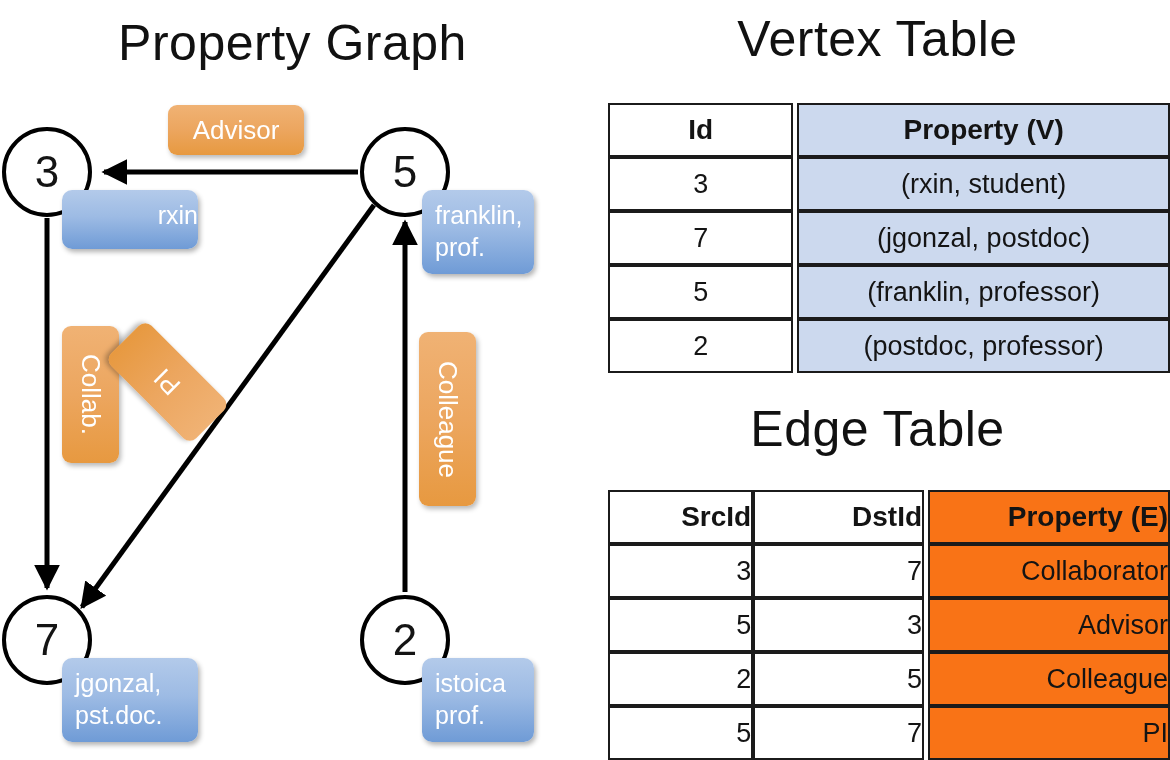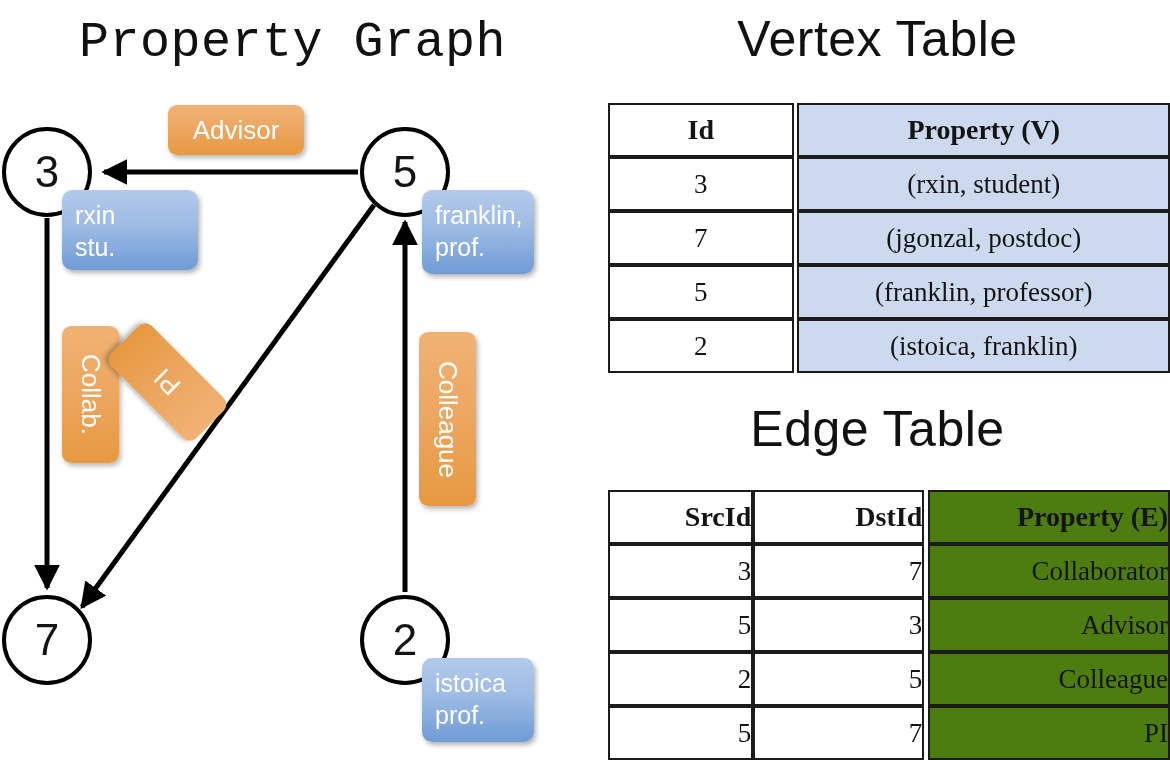--- a/index.html
+++ b/index.html
@@ -27,21 +27,21 @@
     position: absolute;
     font-family: "Liberation Sans", sans-serif;
     font-weight: 300;
     font-size: 50px;
     line-height: 1;
     letter-spacing: 0.5px;
     color: #111111;
     text-align: center;
     white-space: nowrap;
   }
-  #title-property-graph { left: 0px;   top: 18px;  width: 585px; font-family: Liberation Mono, monospace; }
+  #title-property-graph { left: 0px;   top: 18px;  width: 585px; }
   #title-vertex-table   { left: 585px; top: 14px;  width: 585px; }
   #title-edge-table     { left: 585px; top: 404px; width: 585px; }
 
   
   #graph-panel {
     position: absolute;
     left: 0; top: 0;
     width: 585px; height: 760px;
   }
   #graph-edges {
@@ -82,21 +82,21 @@
     background: linear-gradient(to bottom, #b3caea 0%, #9dbbe4 45%, #6f9bd6 100%);
     box-shadow: 2px 3px 5px rgba(0,0,0,0.30);
     color: #ffffff;
     font-family: "Liberation Sans", sans-serif;
     font-weight: 400;
     font-size: 25px;
     line-height: 1.28;
     padding: 9px 0 0 13px;
     z-index: 4;
   }
-  #prop-box-3 { left: 62px;  top: 190px; width: 136px; height: 80px; }
+  #prop-box-3 { left: 62px;  top: 190px; width: 136px; height: 59px; text-align: right; }
   #prop-box-5 { left: 422px; top: 190px; width: 112px; height: 84px; }
   #prop-box-7 { left: 62px;  top: 658px; width: 136px; height: 84px; }
   #prop-box-2 { left: 422px; top: 658px; width: 112px; height: 84px; }
   .prop-line { display: block; white-space: nowrap; }
 
   
   .edge-label {
     position: absolute;
     box-sizing: border-box;
     border-radius: 9px;
@@ -132,21 +132,21 @@
   #edge-label-pi .rot {
     transform: rotate(90deg);
     white-space: nowrap;
   }
 
   
   .data-table {
     position: absolute;
     border-collapse: separate;
     border-spacing: 0;
-    font-family: Liberation Serif, serif;
+    font-family: Liberation Sans, sans-serif;
     table-layout: fixed;
     margin-left: 16px;
   }
   .data-table td, .data-table th {
     border: 2px solid #1b1b1b;
     font-weight: 400;
     font-size: 27px;
     text-align: center;
     padding: 0;
     color: #141414;
@@ -169,21 +169,21 @@
   #vertex-table td, #vertex-table th { height: 54px; }
   #vertex-table .col-id   { width: 190px; }
   #vertex-table .col-prop { width: 380px; background: #ccd9ee; }
 
   #edge-table {
     left: 592px; top: 490px;
   }
   #edge-table td, #edge-table th { height: 54px; text-align: right; }
   #edge-table .col-src { width: 149px; }
   #edge-table .col-dst { width: 176px; }
-  #edge-table .col-prop { width: 247px; background: #4d7c0f; }
+  #edge-table .col-prop { width: 247px; background: #f97316; }
 </style>
 </head>
 <body>
 
 <div id="root">
 
   <div class="panel-title" id="title-property-graph">Property Graph</div>
 
   <div class="panel-title" id="title-edge-table">Edge Table</div>
 
@@ -215,26 +215,29 @@
     </div>
     <div class="graph-node" id="node-7">
       <span>7</span>
     </div>
     <div class="graph-node" id="node-2">
       <span>2</span>
     </div>
 
     <div class="prop-box" id="prop-box-3">
       <span class="prop-line">rxin</span>
-      <span class="prop-line">stu.</span>
     </div>
     <div class="prop-box" id="prop-box-5">
       <span class="prop-line">franklin,</span>
       <span class="prop-line">prof.</span>
     </div>
+    <div class="prop-box" id="prop-box-7">
+      <span class="prop-line">jgonzal,</span>
+      <span class="prop-line">pst.doc.</span>
+    </div>
     <div class="prop-box" id="prop-box-2">
       <span class="prop-line">istoica</span>
       <span class="prop-line">prof.</span>
     </div>
 
     <div class="edge-label" id="edge-label-advisor">
       <span class="rot-none">Advisor</span>
     </div>
     <div class="edge-label" id="edge-label-collab">
       <span class="rot">Collab.</span>
@@ -268,21 +271,21 @@
         <td class="col-prop">(jgonzal, postdoc)</td>
       </tr>
       <tr>
         <td class="col-id">5</td>
         <td class="gap-col"></td>
         <td class="col-prop">(franklin, professor)</td>
       </tr>
       <tr>
         <td class="col-id">2</td>
         <td class="gap-col"></td>
-        <td class="col-prop">(istoica, franklin)</td>
+        <td class="col-prop">(postdoc, professor)</td>
       </tr>
     </tbody>
   </table>
 
   <table class="data-table" id="edge-table">
     <thead>
       <tr>
         <th class="col-src">SrcId</th>
         <th class="col-dst">DstId</th>
         <td class="gap-col"></td>

